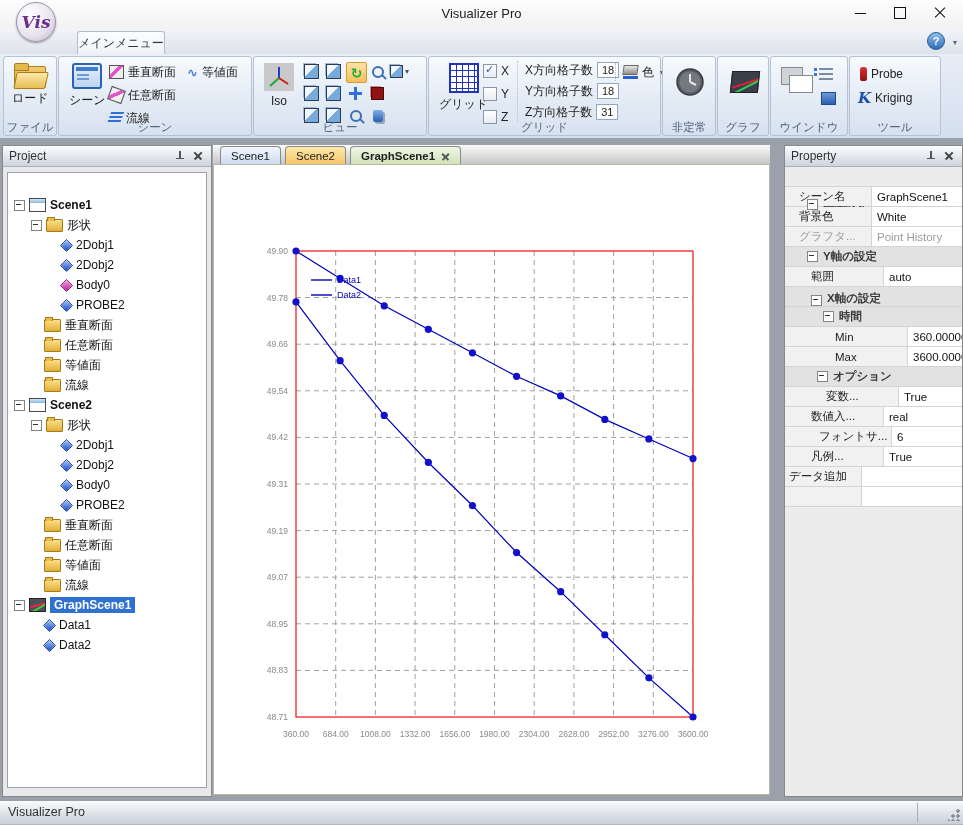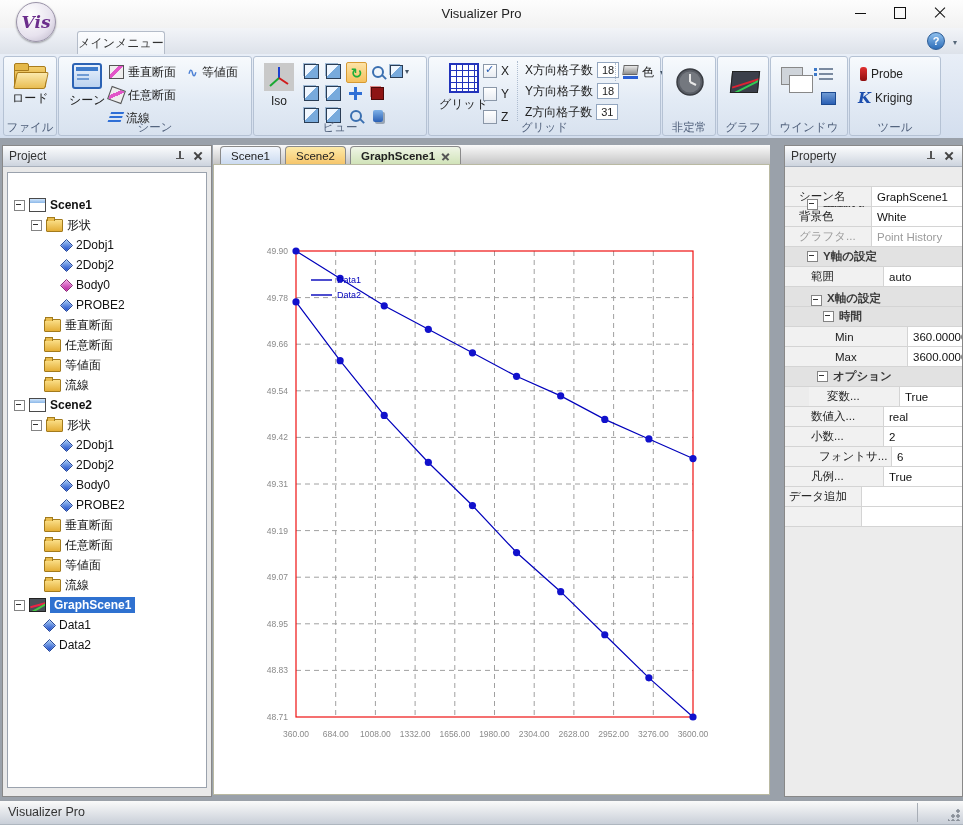--- a/index.html
+++ b/index.html
@@ -626,30 +626,26 @@
             <div class="plabel" style="padding-left: 50px;">Max</div>
             <div class="pvalue">3600.000000</div>
           </div>
           <div class="prow">
             <div class="pgroup" style="padding-left: 32px;">
               <span class="expander"></span>
               <span>オプション</span>
             </div>
           </div>
           <div class="prow">
-            <div class="plabel" style="padding-left: 18px; margin-left: 24px;">変数...</div>
+            <div class="plabel" style="padding-left: 41px;">変数...</div>
             <div class="pvalue">True</div>
           </div>
           <div class="prow">
             <div class="plabel" style="padding-left: 26px;">数値入...</div>
             <div class="pvalue">real</div>
-          </div>
-          <div class="prow">
-            <div class="plabel" style="padding-left: 26px;">小数...</div>
-            <div class="pvalue">2</div>
           </div>
           <div class="prow">
             <div class="plabel" style="padding-left: 34px;">フォントサ...</div>
             <div class="pvalue">6</div>
           </div>
           <div class="prow">
             <div class="plabel" style="padding-left: 26px;">凡例...</div>
             <div class="pvalue">True</div>
           </div>
           <div class="prow">

